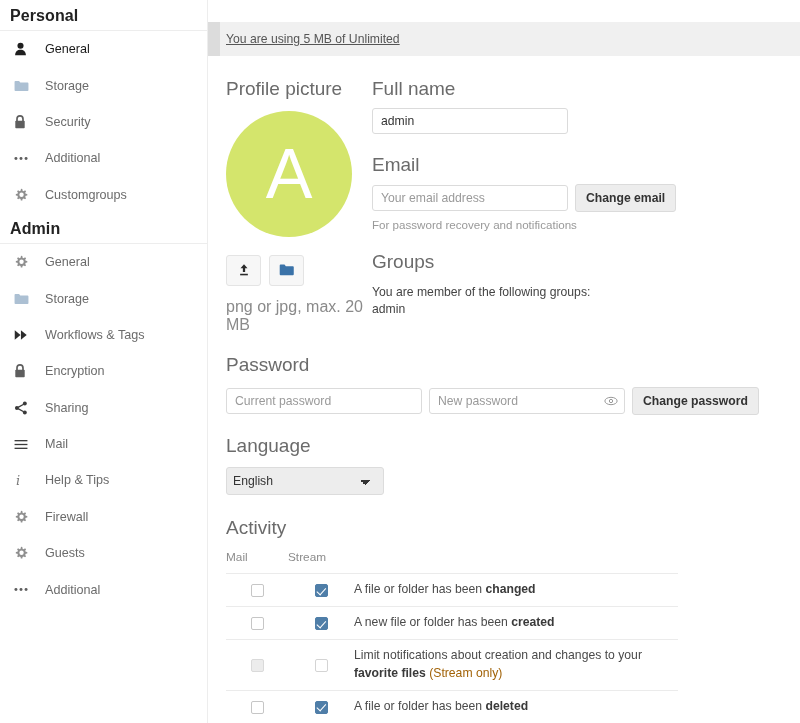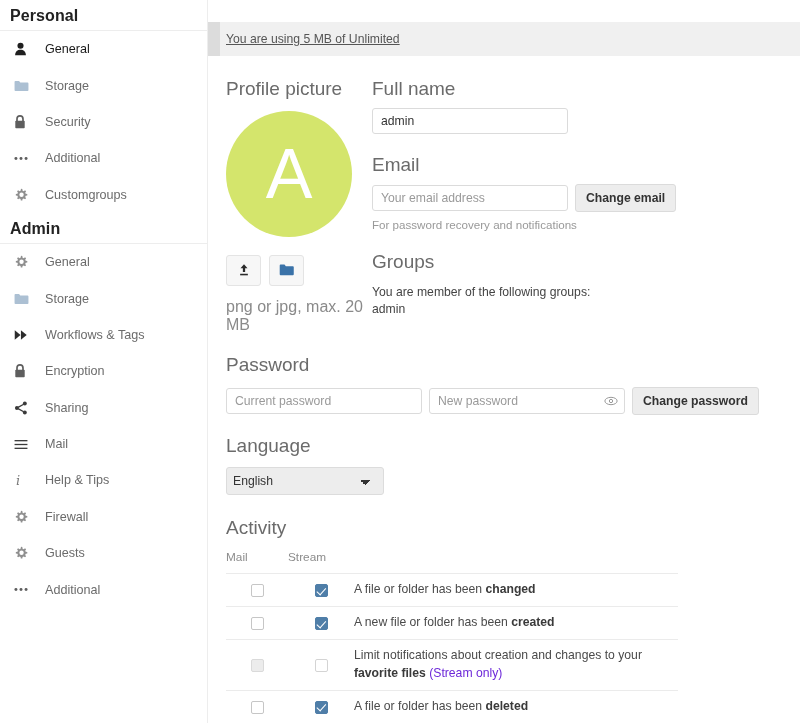--- a/index.html
+++ b/index.html
@@ -230,21 +230,21 @@
   }
   td.cb { width: 62px; text-align: center; }
   td.cb2 { width: 66px; text-align: center; }
   td.desc {
     font-size: 12.2px;
     color: #4a4a4a;
     padding-left: 14px;
     line-height: 1.45;
   }
   td.desc b { font-weight: bold; color: #3a3a3a; }
-  td.desc .muted { color: #6d28d9; font-weight: normal; }
+  td.desc .muted { color: #a16207; font-weight: normal; }
 
   .chk {
     width: 13px; height: 13px;
     border: 1px solid #c6c6c6;
     border-radius: 2px;
     background: #ffffff;
     display: inline-block;
     vertical-align: middle;
     position: relative;
     cursor: pointer;

